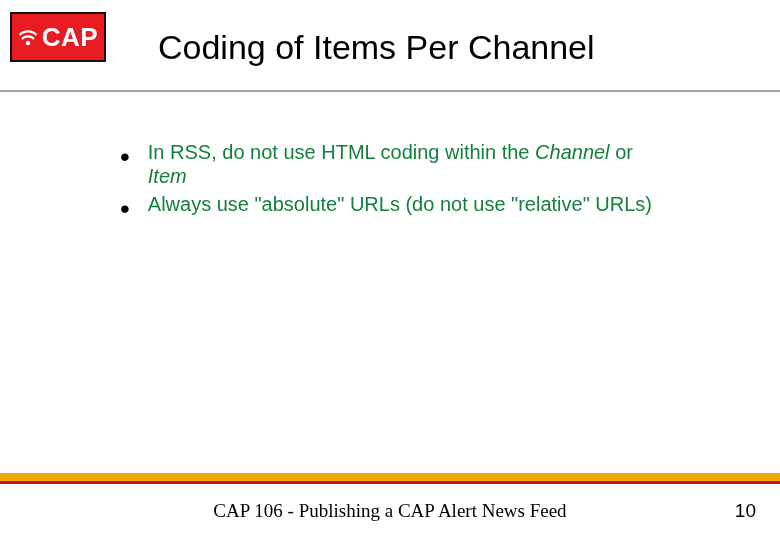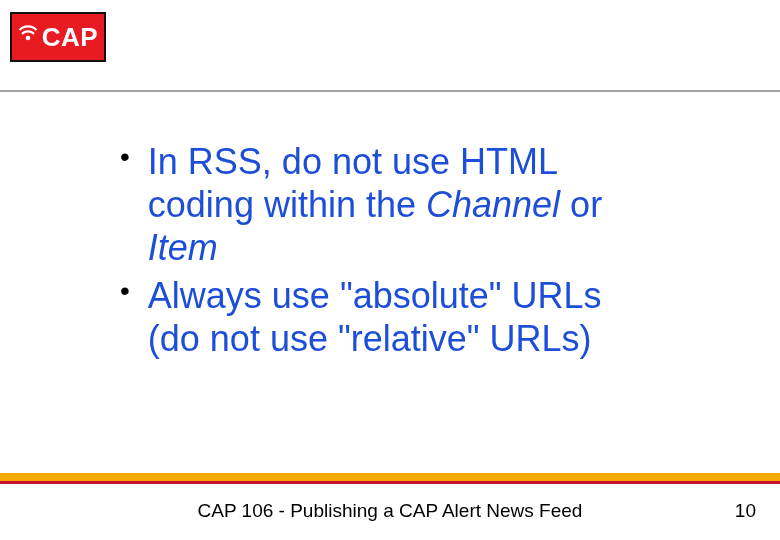--- a/index.html
+++ b/index.html
@@ -23,21 +23,21 @@
     width: 96px;
     height: 50px;
     background: #e81b23;
     border: 2px solid #111;
     display: flex;
     align-items: center;
     justify-content: center;
   }
   .logo-inner {
     display: flex;
-    align-items: flex-start;
+    align-items: center;
     gap: 4px;
   }
   .logo-wifi {
     width: 20px;
     height: 20px;
     position: relative;
   }
   .logo-wifi svg { display: block; }
   .logo-text {
     color: #ffffff;
@@ -62,22 +62,22 @@
     align-items: flex-start;
     margin-bottom: 4px;
   }
   .bullet-marker {
     font-size: 28px;
     color: #000;
     margin-right: 18px;
     line-height: 1.2;
   }
   .bullet-text {
-    font-size: 36px;
-    color: #1d4ed8;
+    font-size: 20px;
+    color: #15803d;
     line-height: 1.2;
   }
   .bullet-text .italic {
     font-style: italic;
   }
   .footer-bar {
     position: absolute;
     bottom: 55px;
     left: 0;
     right: 0;
@@ -92,20 +92,21 @@
     background: #c8102e;
   }
   .footer-text {
     position: absolute;
     bottom: 18px;
     left: 0;
     right: 0;
     text-align: center;
     font-size: 19px;
     color: #000;
+    font-family: Liberation Serif, serif;
   }
   .page-number {
     position: absolute;
     bottom: 18px;
     right: 24px;
     font-size: 19px;
     color: #000;
     text-align: right;
   }
 </style>
@@ -118,20 +119,21 @@
       <div class="logo-wifi">
         <svg viewBox="0 0 20 20" width="20" height="20">
           <circle cx="10" cy="16" r="2.3" fill="#fff"></circle>
           <path d="M 4 12 A 8 8 0 0 1 16 12" stroke="#fff" stroke-width="2.2" fill="none"></path>
           <path d="M 1.5 8 A 12 12 0 0 1 18.5 8" stroke="#fff" stroke-width="2.2" fill="none"></path>
         </svg>
       </div>
       <span class="logo-text">CAP</span>
     </div>
   </div>
+  <div class="slide-title">Coding of Items Per Channel</div>
 </div>
 
 <div class="content">
   <div class="bullet">
     <div class="bullet-marker">•</div>
     <div class="bullet-text">
       <span>In RSS, do not use HTML coding within the </span><span class="italic">Channel</span><span> or </span><span class="italic">Item</span><span></span>
     </div>
   </div>
   <div class="bullet">

